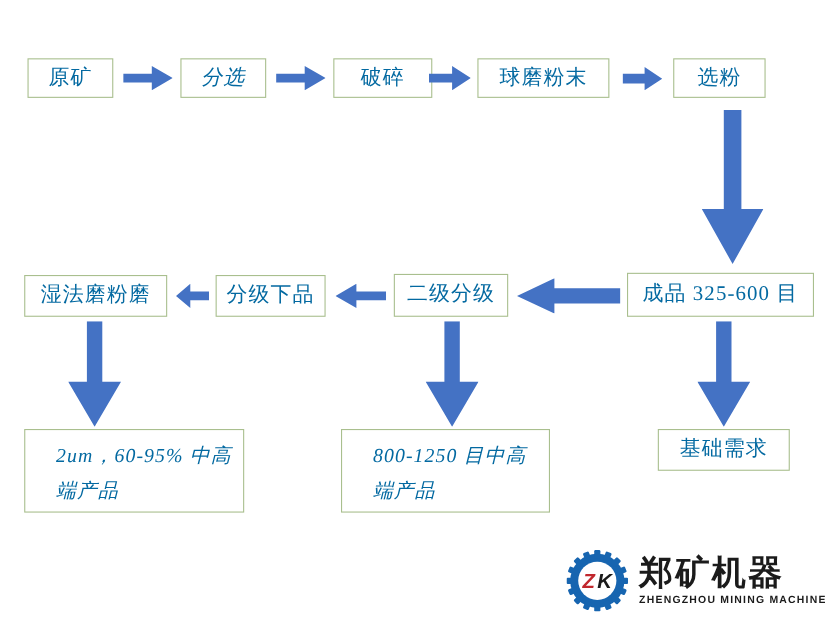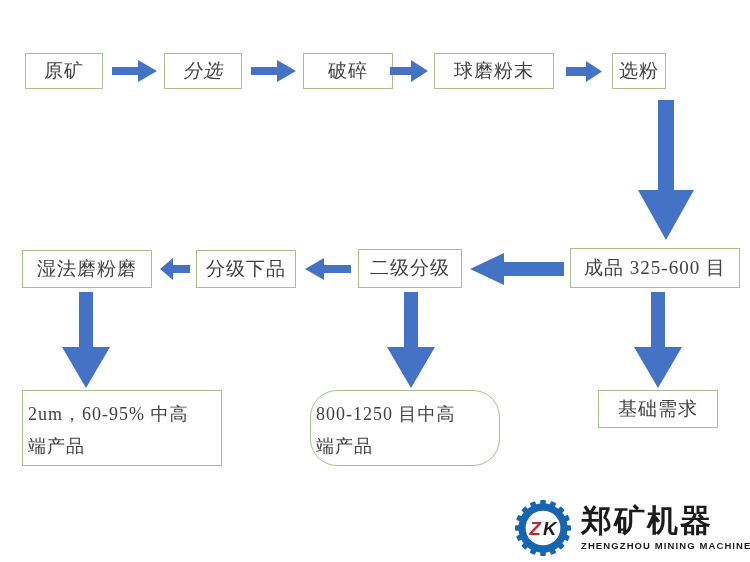--- a/index.html
+++ b/index.html
@@ -15,35 +15,36 @@
     width: 750px;
     height: 562px;
     background: #ffffff;
     overflow: hidden;
   }
   .node {
     position: absolute;
     box-sizing: border-box;
     border: 1px solid #a9bf8e;
     background: #ffffff;
-    color: #404040;
+    color: #0369a1;
     display: flex;
     align-items: center;
     justify-content: center;
     text-align: center;
     font-size: 19px;
     letter-spacing: 1px;
     line-height: 1.5;
   }
   .node.multiline {
     display: block;
-    padding: 8px 10px 6px 5px;
+    padding: 8px 10px 6px 28px;
     text-align: left;
     font-size: 18px;
     line-height: 1.75;
+    font-style: italic;
   }
   .arrow {
     position: absolute;
   }
   .arrow svg {
     display: block;
     width: 100%;
     height: 100%;
   }
   
@@ -96,21 +97,21 @@
   </div>
 
   <div class="node" style="left:303px; top:53px; width:90px; height:36px;">
     <span>破碎</span>
   </div>
 
   <div class="node" style="left:434px; top:53px; width:120px; height:36px;text-align:center;">
     <span>球磨粉末</span>
   </div>
 
-  <div class="node" style="left:612px; top:53px; width:54px; height:36px;">
+  <div class="node" style="left:612px; top:53px; width:84px; height:36px;">
     <span>选粉</span>
   </div>
 
   <div class="arrow" style="left:112px; top:60px; width:45px; height:22px;">
     <svg viewBox="0 0 45 22" preserveAspectRatio="none">
       <polygon points="0,7 26,7 26,0 45,11 26,22 26,15 0,15" fill="#4472c4"></polygon>
     </svg>
   </div>
 
   <div class="arrow" style="left:251px; top:60px; width:45px; height:22px;">
@@ -187,21 +188,21 @@
     <svg viewBox="0 0 48 96" preserveAspectRatio="none">
       <polygon points="17,0 31,0 31,55 48,55 24,96 0,55 17,55" fill="#4472c4"></polygon>
     </svg>
   </div>
 
   <div class="node multiline" style="left:22px; top:390px; width:200px; height:76px;">
     <div>2um，60-95% 中高</div>
     <div>端产品</div>
   </div>
 
-  <div class="node multiline" style="left:310px; top:390px; width:190px; height:76px;border-radius:27px;">
+  <div class="node multiline" style="left:310px; top:390px; width:190px; height:76px;">
     <div>800-1250 目中高</div>
     <div>端产品</div>
   </div>
 
   <div class="node" style="left:598px; top:390px; width:120px; height:38px;">
     <span>基础需求</span>
   </div>
 
   <div id="logo" style="left:515px; top:500px;">
     <div class="gear-wrap">

